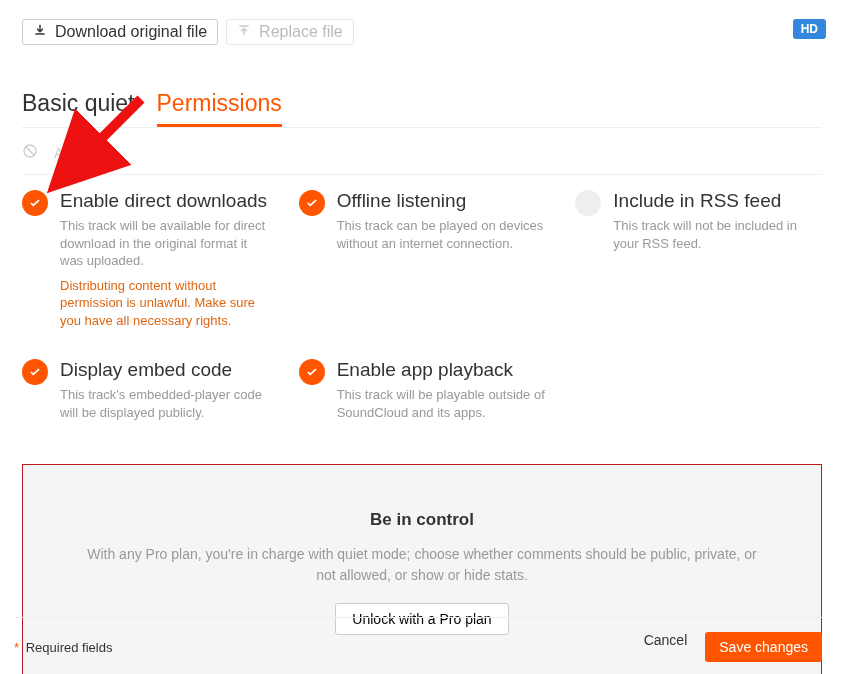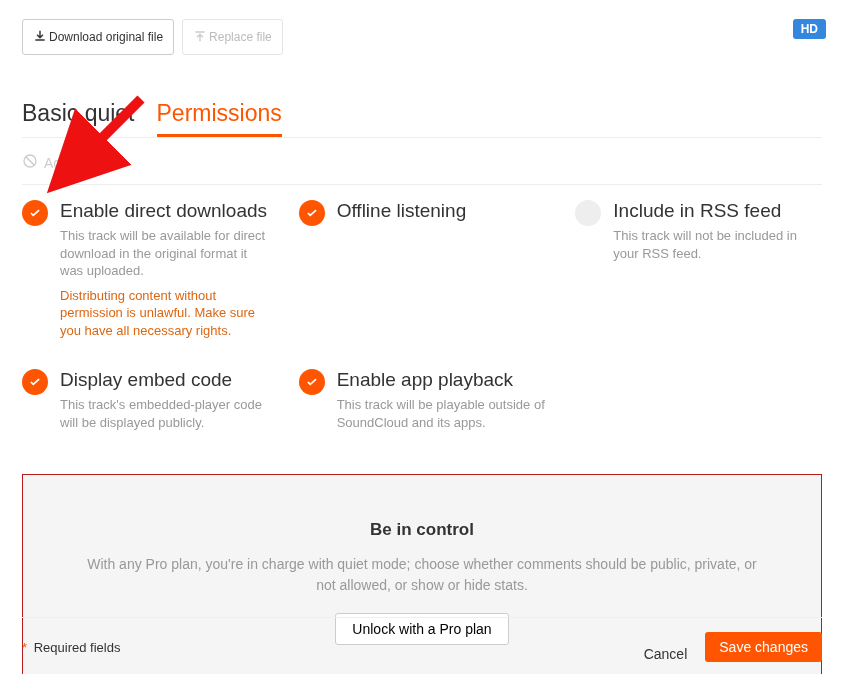--- a/index.html
+++ b/index.html
@@ -7,40 +7,40 @@
   font-family: -apple-system, "Lucida Grande", "Helvetica Neue", Arial, sans-serif;
   background: #fff;
   width: 844px;
   height: 674px;
   position: relative;
   color: #333;
   padding: 19px 22px 0 22px;
 }
 .toolbar { display: flex; align-items: center; gap: 8px; }
 .btn-light {
-  display: inline-flex; align-items: center; gap: 2px;
-  font-size: 12px; padding: 3px 10px; height: 36px;
+  display: inline-flex; align-items: center; gap: 8px;
+  font-size: 16px; padding: 3px 10px; height: 26px;
   background: #fff; border: 1px solid #ccc; border-radius: 3px;
   cursor: pointer; color: #333;
 }
 .btn-light.disabled { color: #bbb; border-color: #e5e5e5; cursor: default; }
 .btn-light svg { width: 14px; height: 14px; }
 .hd-badge {
   position: absolute; right: 18px; top: 19px;
   background: #38d; color: #fff; font-weight: 700;
   font-size: 12px; padding: 3px 8px; border-radius: 3px;
 }
 .tabs {
   display: flex; gap: 22px; margin-top: 45px;
   font-size: 23px; color: #333;
 }
 .tab { padding-bottom: 7px; cursor: pointer; }
 .tab.active { color: #f50; border-bottom: 3px solid #f50; font-weight: 500; }
 .hr { border: 0; border-top: 1px solid #eee; margin-top: 0; }
-.access-row { display: flex; align-items: center; gap: 6px; color: #ccc; font-size: 14px; margin: 15px 0 12px 0; }
+.access-row { display: flex; align-items: center; gap: 16px; color: #ccc; font-size: 14px; margin: 15px 0 12px 0; }
 .access-row svg { width: 16px; height: 16px; }
 .grid-hr { border: 0; border-top: 1px solid #eee; margin-bottom: 15px; }
 .perm-grid { display: grid; grid-template-columns: 1fr 1fr 1fr; gap: 30px 30px; }
 .perm { display: flex; gap: 12px; font-size: 13px; }
 .perm .bubble {
   width: 26px; height: 26px; border-radius: 50%; flex-shrink: 0;
   display: flex; align-items: center; justify-content: center;
 }
 .bubble.on { background: #f50; }
 .bubble.off { background: #eee; }
@@ -51,27 +51,27 @@
 
 .pro-box {
   margin-top: 43px; background: #f5f5f5; border: 1px solid #b91c1c;
   padding: 45px 60px; text-align: center;
 }
 .pro-title { font-size: 17px; font-weight: 600; margin-bottom: 14px; }
 .pro-desc { color: #999; font-size: 14px; line-height: 1.45; margin-bottom: 18px; }
 .pro-btn { display: inline-block; background: #fff; border: 1px solid #ccc; border-radius: 3px; padding: 7px 16px; font-size: 14px; cursor: pointer; }
 
 .footer {
-  position: absolute; left: 22px; right: 22px; bottom: 12px;
+  position: absolute; left: 14px; right: 22px; bottom: 12px;
   border-top: 1px solid #eee; padding-top: 14px;
   display: flex; align-items: center; justify-content: space-between;
   font-size: 13px;
 }
 .req-star { color: #f50; margin-right: 3px; }
-.footer-right { display: flex; align-items: flex-end; gap: 18px; }
+.footer-right { display: flex; align-items: flex-start; gap: 18px; }
 .cancel-link { color: #333; cursor: pointer; font-size: 14px; }
 .save-btn {
   background: #f50; color: #fff; border: 0; border-radius: 3px;
   padding: 7px 14px; font-size: 14px; cursor: pointer;
 }
 .arrow {
   position: absolute; left: 41px; top: 89px; width: 110px; height: 110px;
   pointer-events: none;
 }
 </style>
@@ -130,20 +130,21 @@
   </div>
 
   <div class="perm">
     <div class="bubble on">
       <svg viewBox="0 0 24 24" fill="none" stroke="#fff" stroke-width="3">
           <path d="M5 12l4 4L19 7"></path>
         </svg>
     </div>
     <div>
       <div class="perm-title">Offline listening</div>
+      <div class="perm-desc">This track can be played on devices without an internet connection.</div>
     </div>
   </div>
 
   <div class="perm">
     <div class="bubble off"></div>
     <div>
       <div class="perm-title">Include in RSS feed</div>
       <div class="perm-desc">This track will not be included in your RSS feed.</div>
     </div>
   </div>

